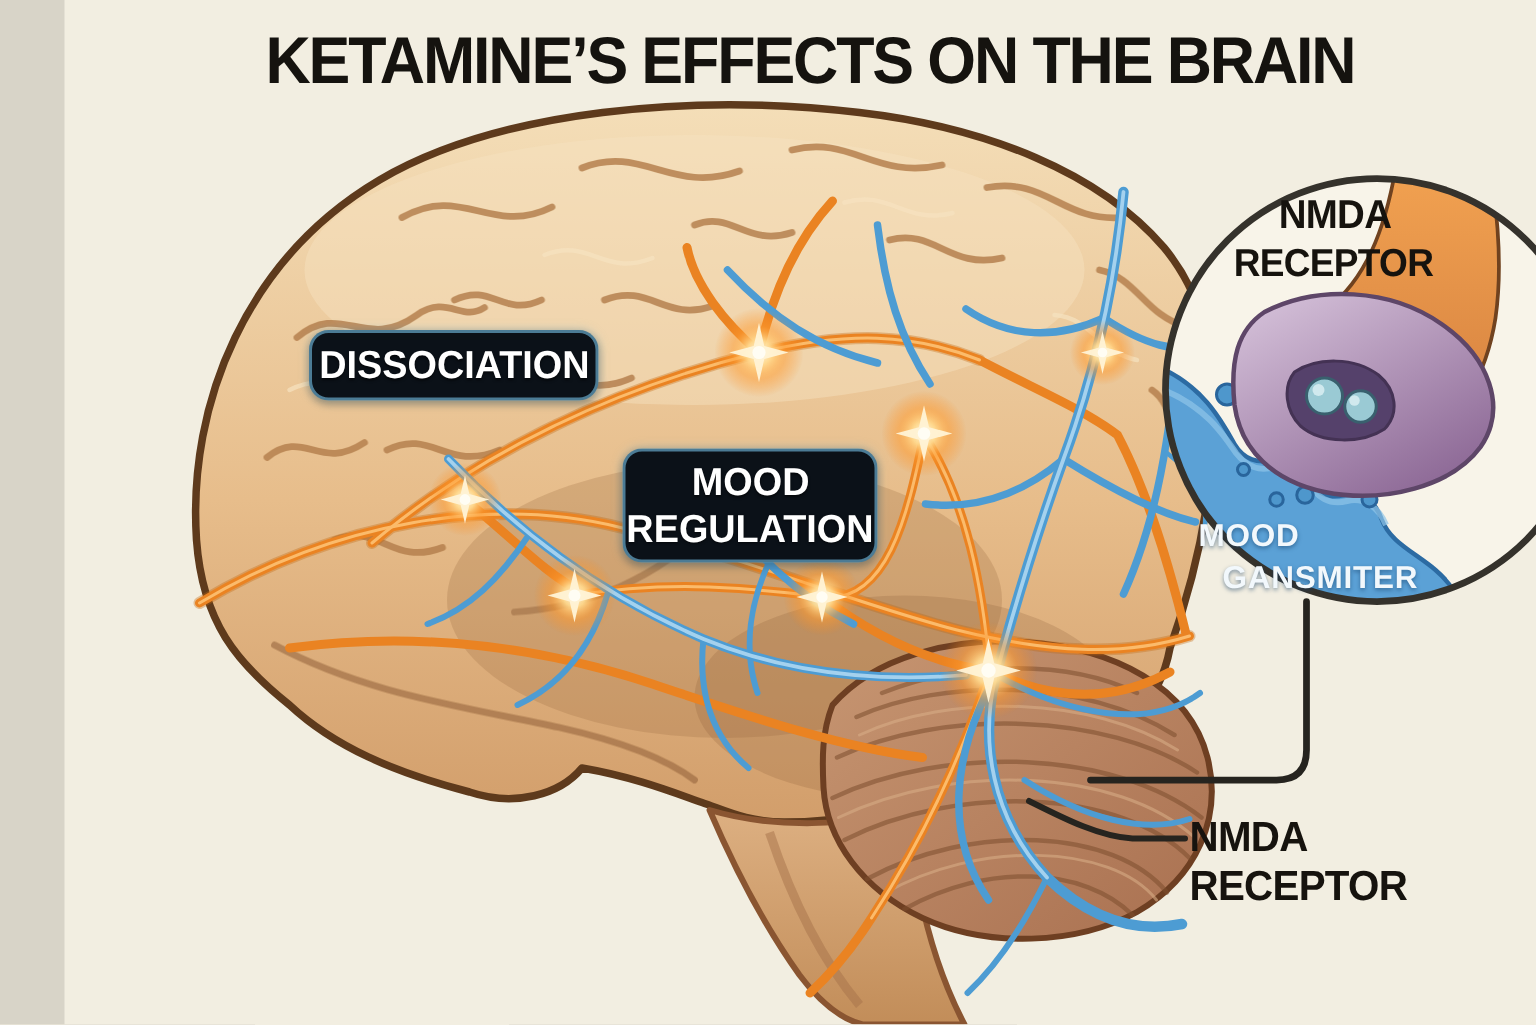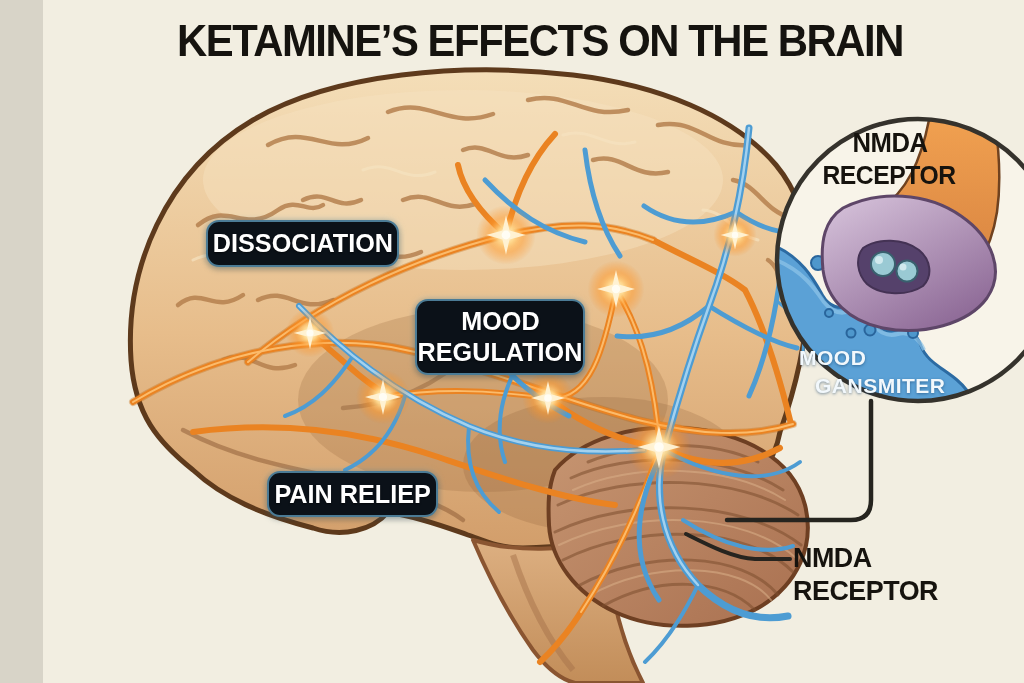--- a/index.html
+++ b/index.html
@@ -278,23 +278,20 @@
 
   <div id="pill-dissociation" class="abs pill">
     <span>DISSOCIATION</span>
   </div>
 
   <div id="pill-mood" class="abs pill">
     <span>MOOD</span>
     <span>REGULATION</span>
   </div>
 
-  <div id="pill-pain" class="abs pill">
-    <span>PAIN RELIEP</span>
-  </div>
 
   <div id="inset-title-1" class="abs inset-title">NMDA</div>
   <div id="inset-title-2" class="abs inset-title">RECEPTOR</div>
 
   <div id="wave-text-1" class="abs wave-text">MOOD</div>
   <div id="wave-text-2" class="abs wave-text">GANSMITER</div>
 
   <div id="nmda-label" class="abs">
     <span class="l">NMDA</span>
     <span class="l">RECEPTOR</span>

